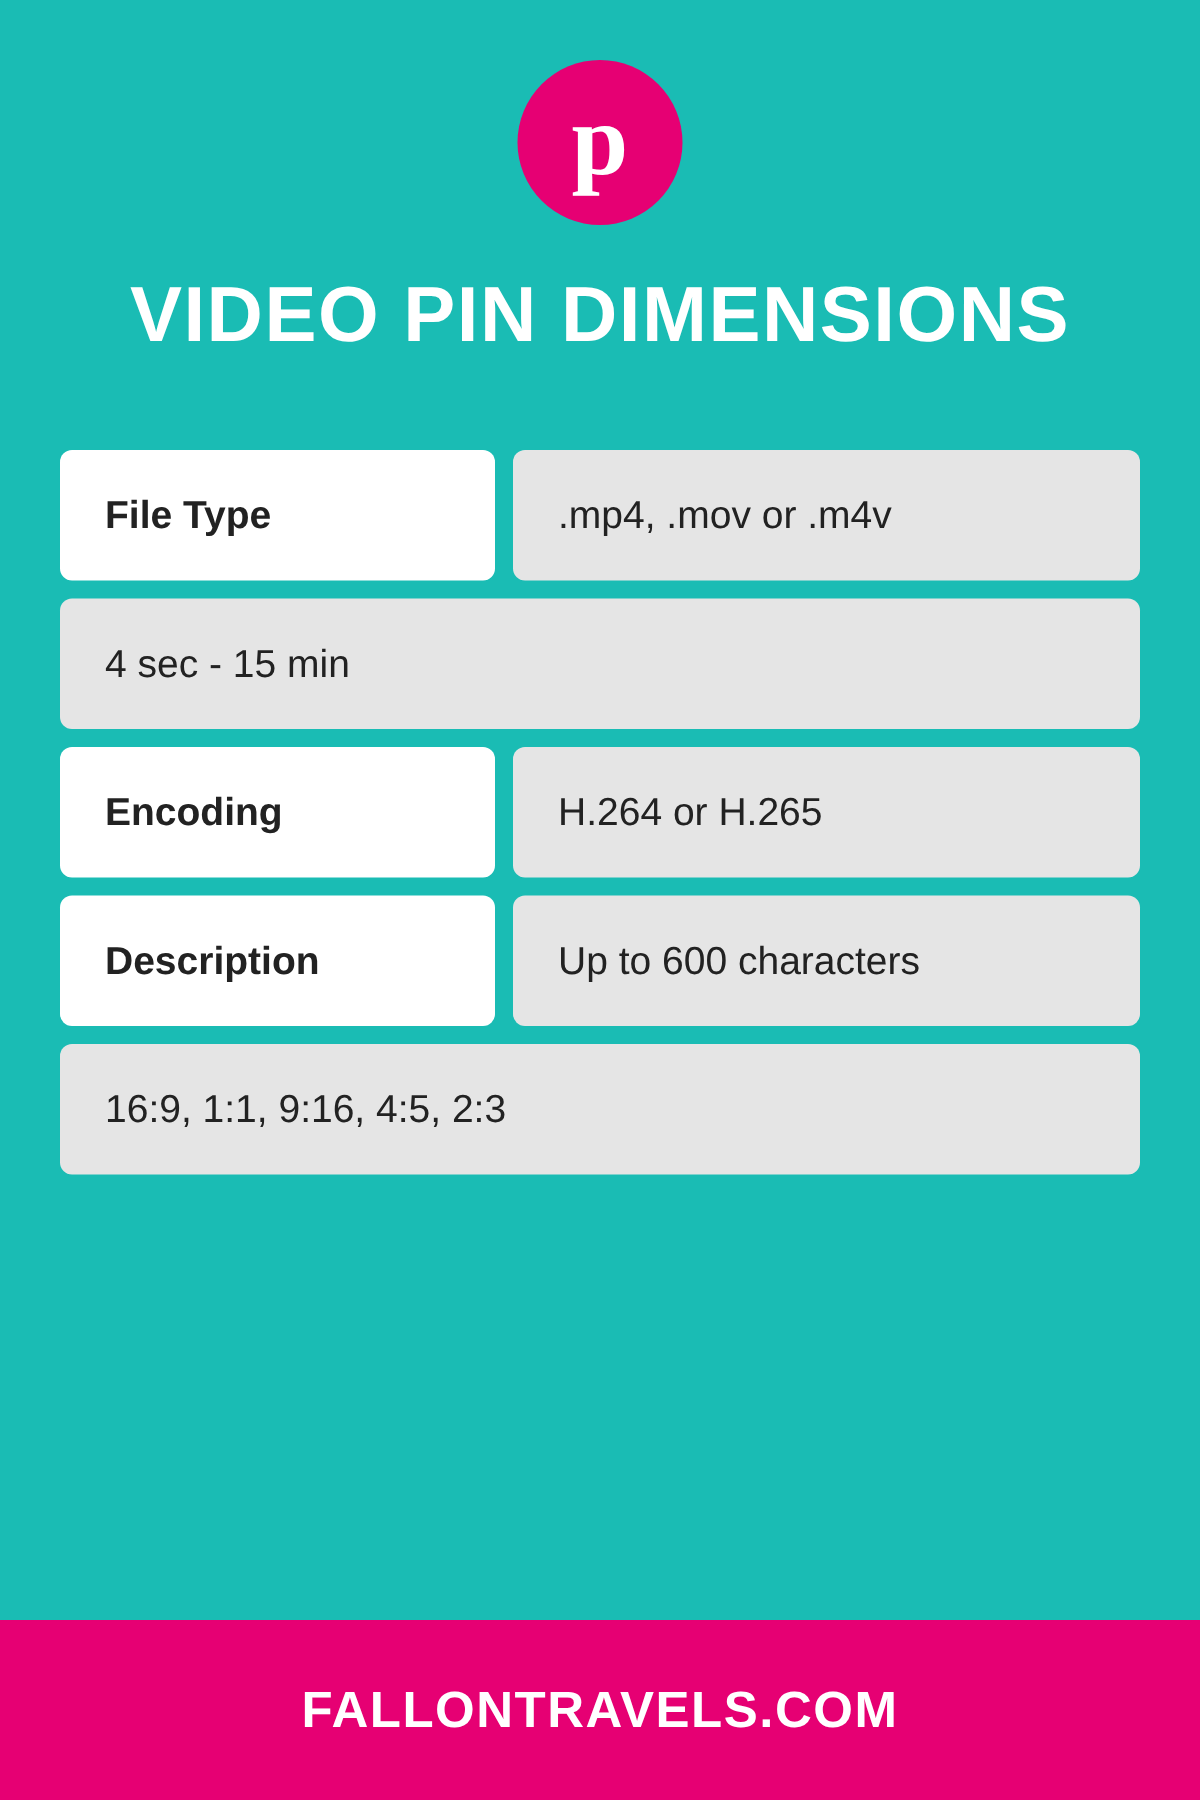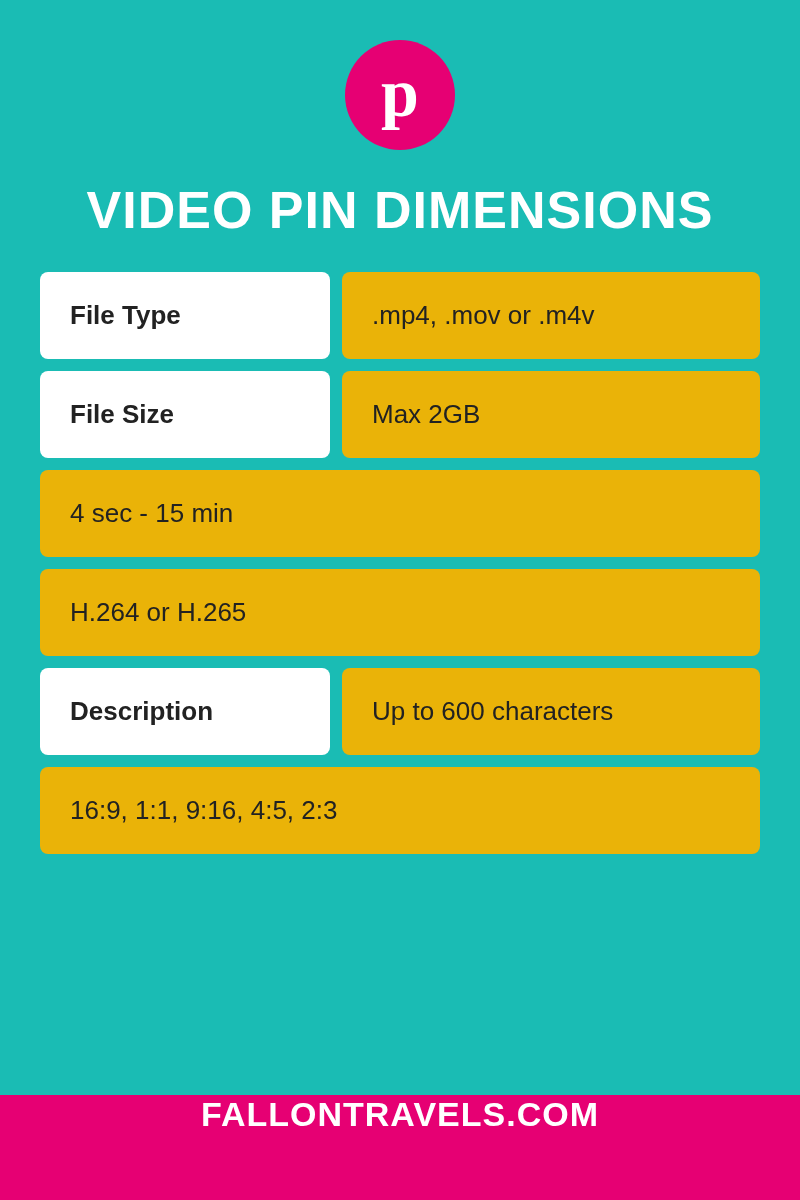--- a/index.html
+++ b/index.html
@@ -47,21 +47,21 @@
       font-family: Georgia, serif;
       line-height: 1;
       margin-top: -4px;
     }
 
     .page-title {
       color: white;
       font-size: 52px;
       font-weight: 900;
       text-align: center;
-      margin-bottom: 32px;
+      margin-bottom: 60px;
       letter-spacing: 1px;
     }
 
     .table-container {
       width: 100%;
       display: flex;
       flex-direction: column;
       gap: 0;
     }
 
@@ -83,38 +83,39 @@
       margin-right: 12px;
     }
 
     .cell-label-text {
       font-size: 26px;
       font-weight: 600;
       color: #222;
     }
 
     .cell-value {
-      background-color: #eab308;
+      background-color: #e5e5e5;
       border-radius: 8px;
       flex: 1;
       padding: 28px 30px;
       display: flex;
       align-items: center;
     }
 
     .cell-value-text {
       font-size: 26px;
       color: #222;
     }
 
     .footer {
       width: 100%;
       background-color: #E60073;
-      height: 105px;
+      height: 120px;
       display: flex;
+      align-items: center;
       justify-content: center;
       flex-shrink: 0;
     }
 
     .footer-text {
       color: white;
       font-size: 34px;
       font-weight: 900;
       letter-spacing: 1px;
     }
@@ -132,33 +133,28 @@
   <div class="table-container" id="table-container">
   <div class="table-row">
         <div class="cell-label">
           <span class="cell-label-text">File Type</span>
         </div>
         <div class="cell-value">
           <span class="cell-value-text">.mp4, .mov or .m4v</span>
         </div>
       </div>
       <div class="table-row">
-        <div class="cell-label">
-          <span class="cell-label-text">File Size</span>
-        </div>
-        <div class="cell-value">
-          <span class="cell-value-text">Max 2GB</span>
-        </div>
-      </div>
-      <div class="table-row">
         <div class="cell-value">
           <span class="cell-value-text">4 sec - 15 min</span>
         </div>
       </div>
       <div class="table-row">
+        <div class="cell-label">
+          <span class="cell-label-text">Encoding</span>
+        </div>
         <div class="cell-value">
           <span class="cell-value-text">H.264 or H.265</span>
         </div>
       </div>
       <div class="table-row">
         <div class="cell-label">
           <span class="cell-label-text">Description</span>
         </div>
         <div class="cell-value">
           <span class="cell-value-text">Up to 600 characters</span>

